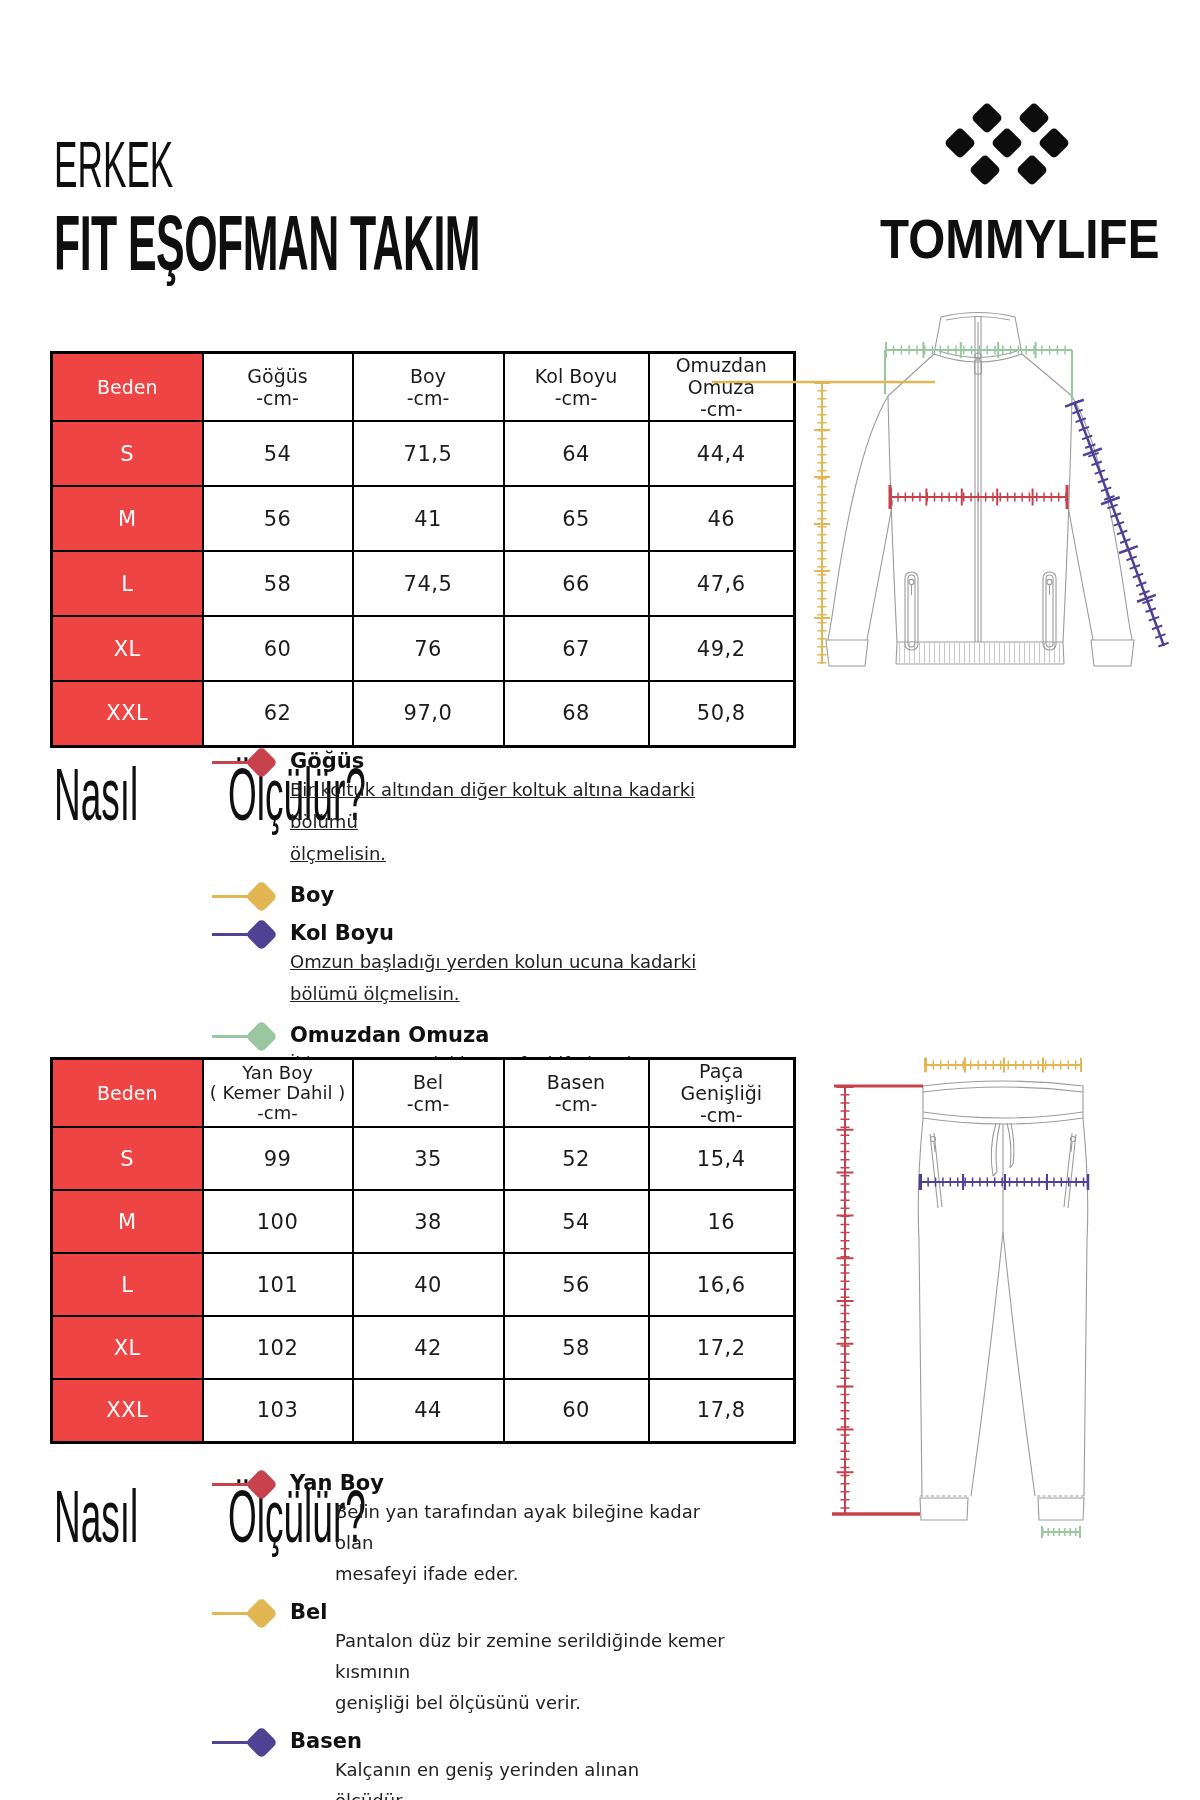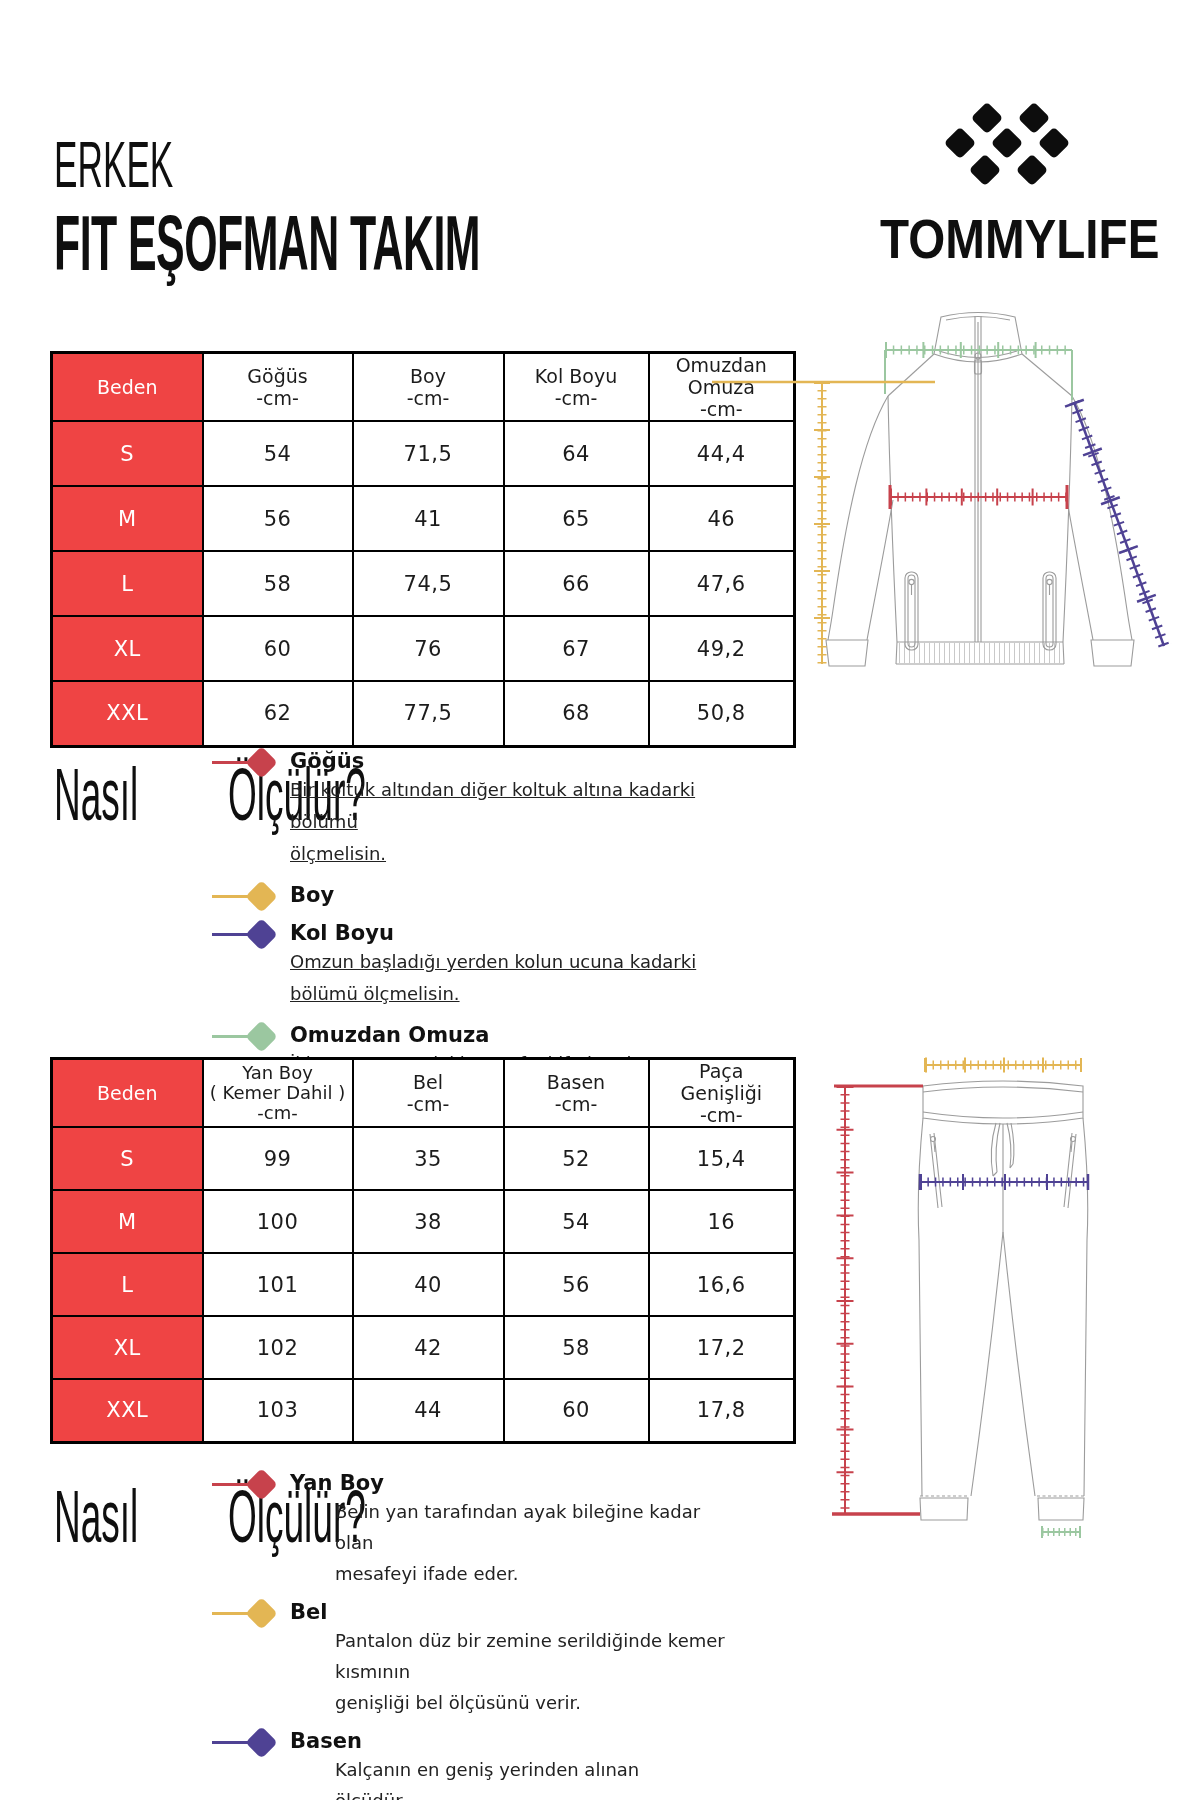--- a/index.html
+++ b/index.html
@@ -100,21 +100,21 @@
     <tr style="height:65px;">
       <td class="size-col">XL</td>
       <td>60</td>
       <td>76</td>
       <td>67</td>
       <td>49,2</td>
     </tr>
     <tr style="height:65px;">
       <td class="size-col">XXL</td>
       <td>62</td>
-      <td>77,5</td>
+      <td>97,0</td>
       <td>68</td>
       <td>50,8</td>
     </tr>
   </tbody>
 </table>
 
 <svg class="abs" style="left:700px;top:290px;" width="480" height="390" viewBox="0 0 480 390">
   <g stroke="#9c9c9c" stroke-width="1.1" fill="none">
 
     <line x1="199" y1="363" x2="361" y2="363" stroke="#c9c9c9" stroke-width="20" stroke-dasharray="1 4"></line>

